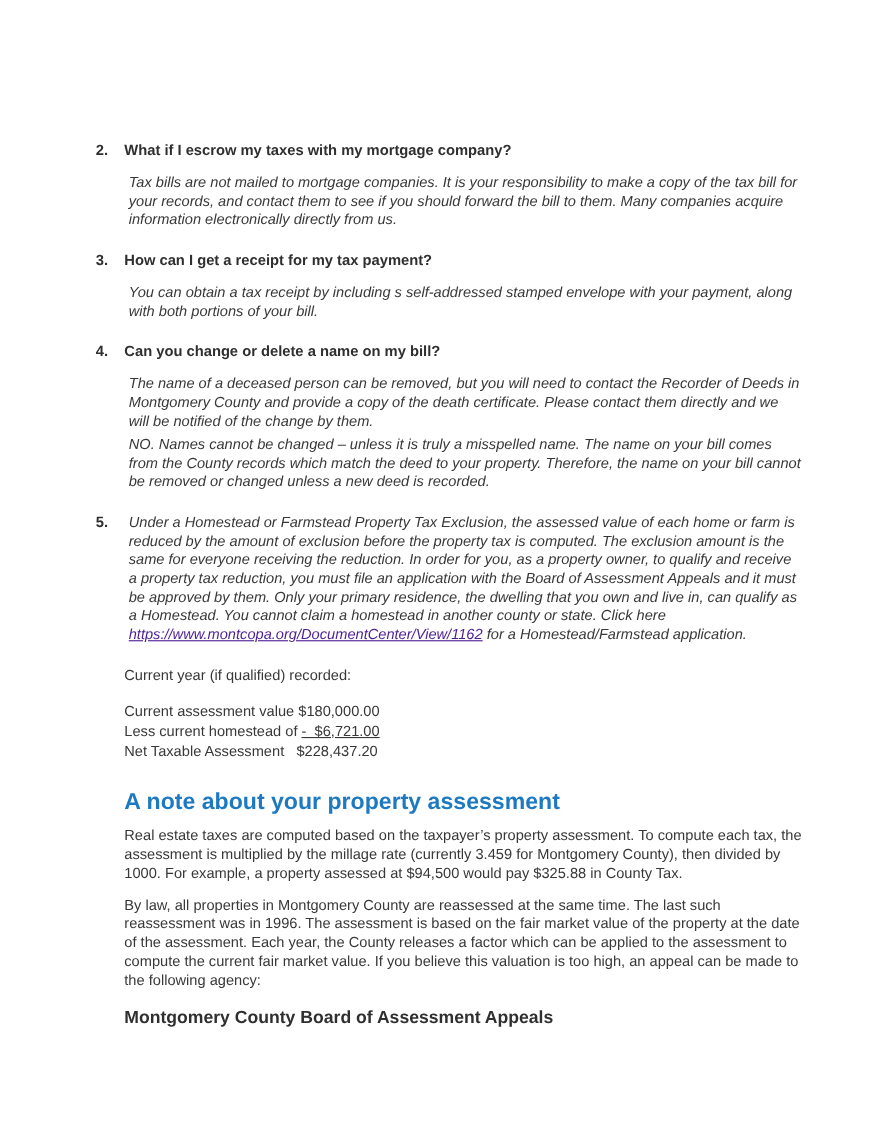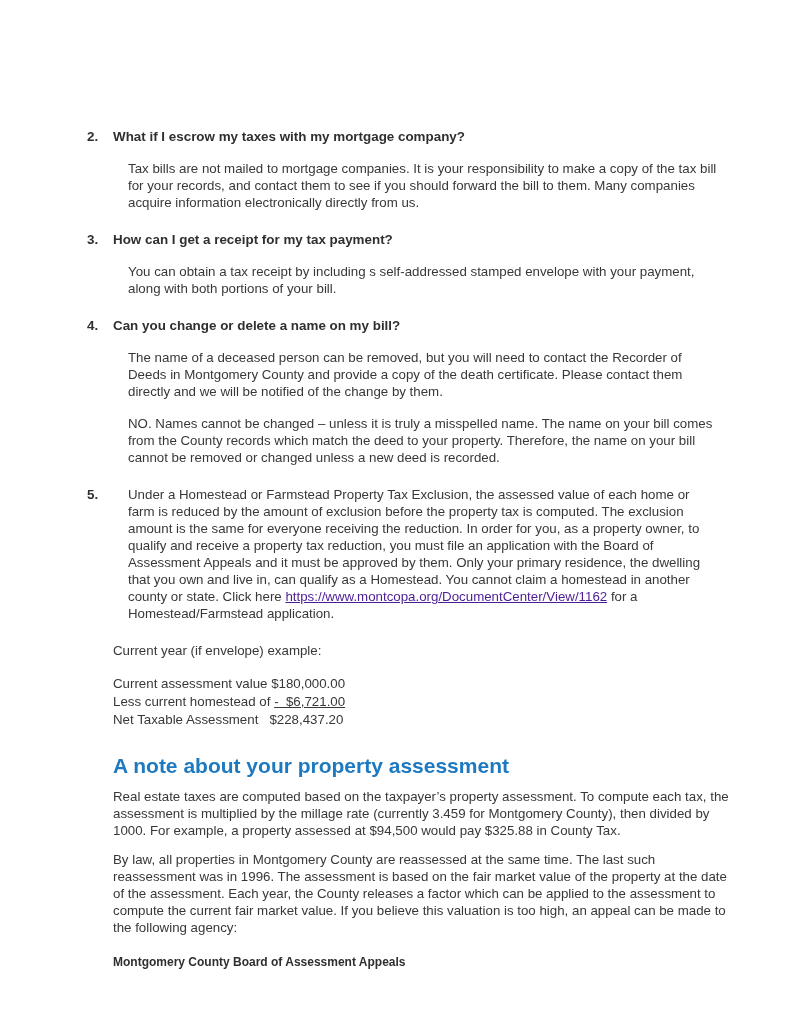--- a/index.html
+++ b/index.html
@@ -34,21 +34,21 @@
   .faq-num {
     position: absolute;
     left: -26px;
     top: 0;
   }
   .faq-body {
     width: 620px;
     font-size: 13.3px;
     line-height: 17px;
   }
-  .faq-body p { margin: 15px; }
+  .faq-body p { margin: 4px; font-style: italic; }
   .link {
     color: #4c1d95;
     text-decoration: underline;
     cursor: pointer;
   }
   
   .example { width: 620px; font-size: 13.3px; line-height: 17px; }
   .example-intro { margin: 0 0 16px 0; }
   .example-line { margin: 0; line-height: 18px; white-space: pre-wrap; }
   .underline { text-decoration: underline; }
@@ -61,21 +61,21 @@
     margin: 24px 0 9px 0;
   }
   .note-para {
     width: 620px;
     font-size: 13.3px;
     line-height: 17px;
     margin: 0 0 12px 0;
   }
   .agency-line {
     font-weight: bold;
-    font-size: 12px;
+    font-size: 16px;
     line-height: 17px;
     color: #2f2f2f;
     margin: 18px 0 0 0;
   }
 </style>
 </head>
 <body>
 
 <div class="page">
 
@@ -117,21 +117,21 @@
         <span class="faq-num">5.</span>
       </div>
       <div class="faq-body">
         <p><span>Under a Homestead or Farmstead Property Tax Exclusion, the assessed value of each home or farm is reduced by the amount of exclusion before the property tax is computed. The exclusion amount is the same for everyone receiving the reduction. In order for you, as a property owner, to qualify and receive a property tax reduction, you must file an application with the Board of Assessment Appeals and it must be approved by them. Only your primary residence, the dwelling that you own and live in, can qualify as a Homestead. You cannot claim a homestead in another county or state. Click here </span><a class="link">https://www.montcopa.org/DocumentCenter/View/1162</a><span> for a Homestead/Farmstead application.</span></p>
       </div>
     </div>
 
   </section>
 
   <section class="example">
-    <p class="example-intro">Current year (if envelope) example:</p>
+    <p class="example-intro">Current year (if qualified) recorded:</p>
     <p class="example-line">Current assessment value $180,000.00</p>
     <p class="example-line"><span>Less current homestead of </span><span class="underline">-  $6,721.00</span></p>
     <p class="example-line">Net Taxable Assessment   $228,437.20</p>
   </section>
 
   <section>
     <h1 class="note-heading">A note about your property assessment</h1>
     <p class="note-para">Real estate taxes are computed based on the taxpayer’s property assessment. To compute each tax, the assessment is multiplied by the millage rate (currently 3.459 for Montgomery County), then divided by 1000. For example, a property assessed at $94,500 would pay $325.88 in County Tax.</p>
     <p class="note-para">By law, all properties in Montgomery County are reassessed at the same time. The last such reassessment was in 1996. The assessment is based on the fair market value of the property at the date of the assessment. Each year, the County releases a factor which can be applied to the assessment to compute the current fair market value. If you believe this valuation is too high, an appeal can be made to the following agency:</p>
     <p class="agency-line">Montgomery County Board of Assessment Appeals</p>

